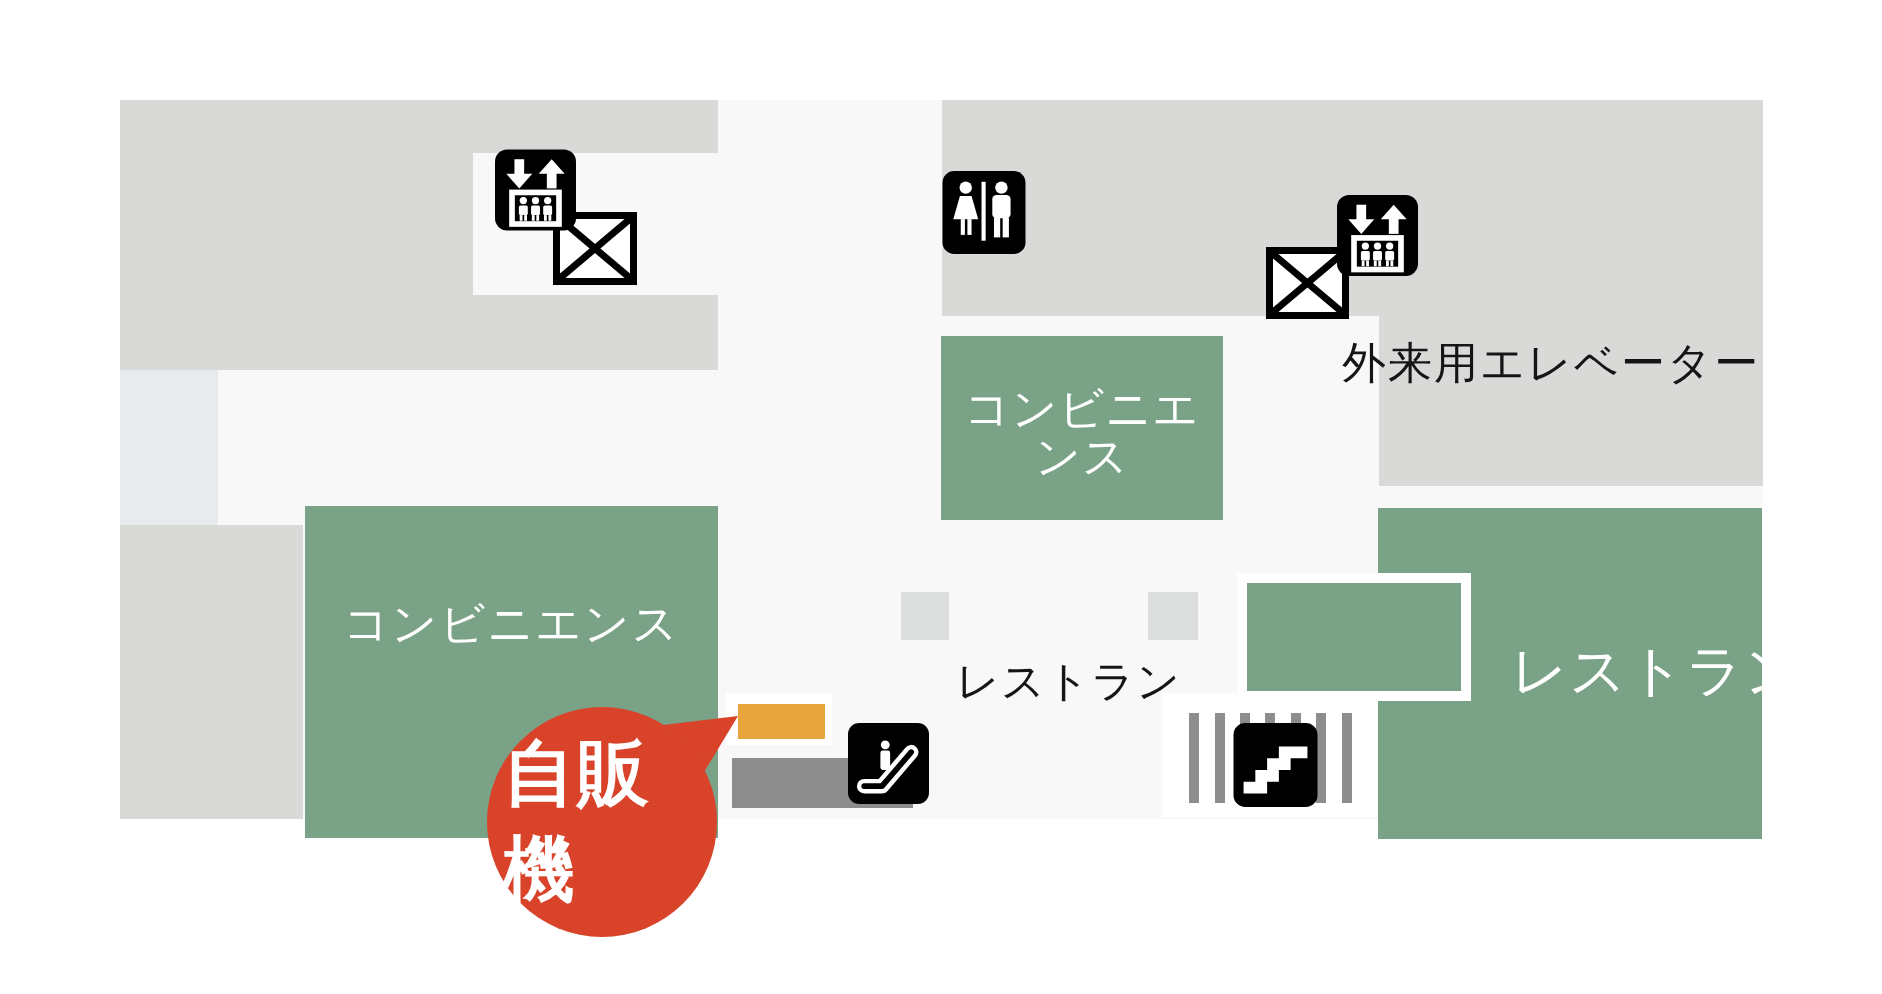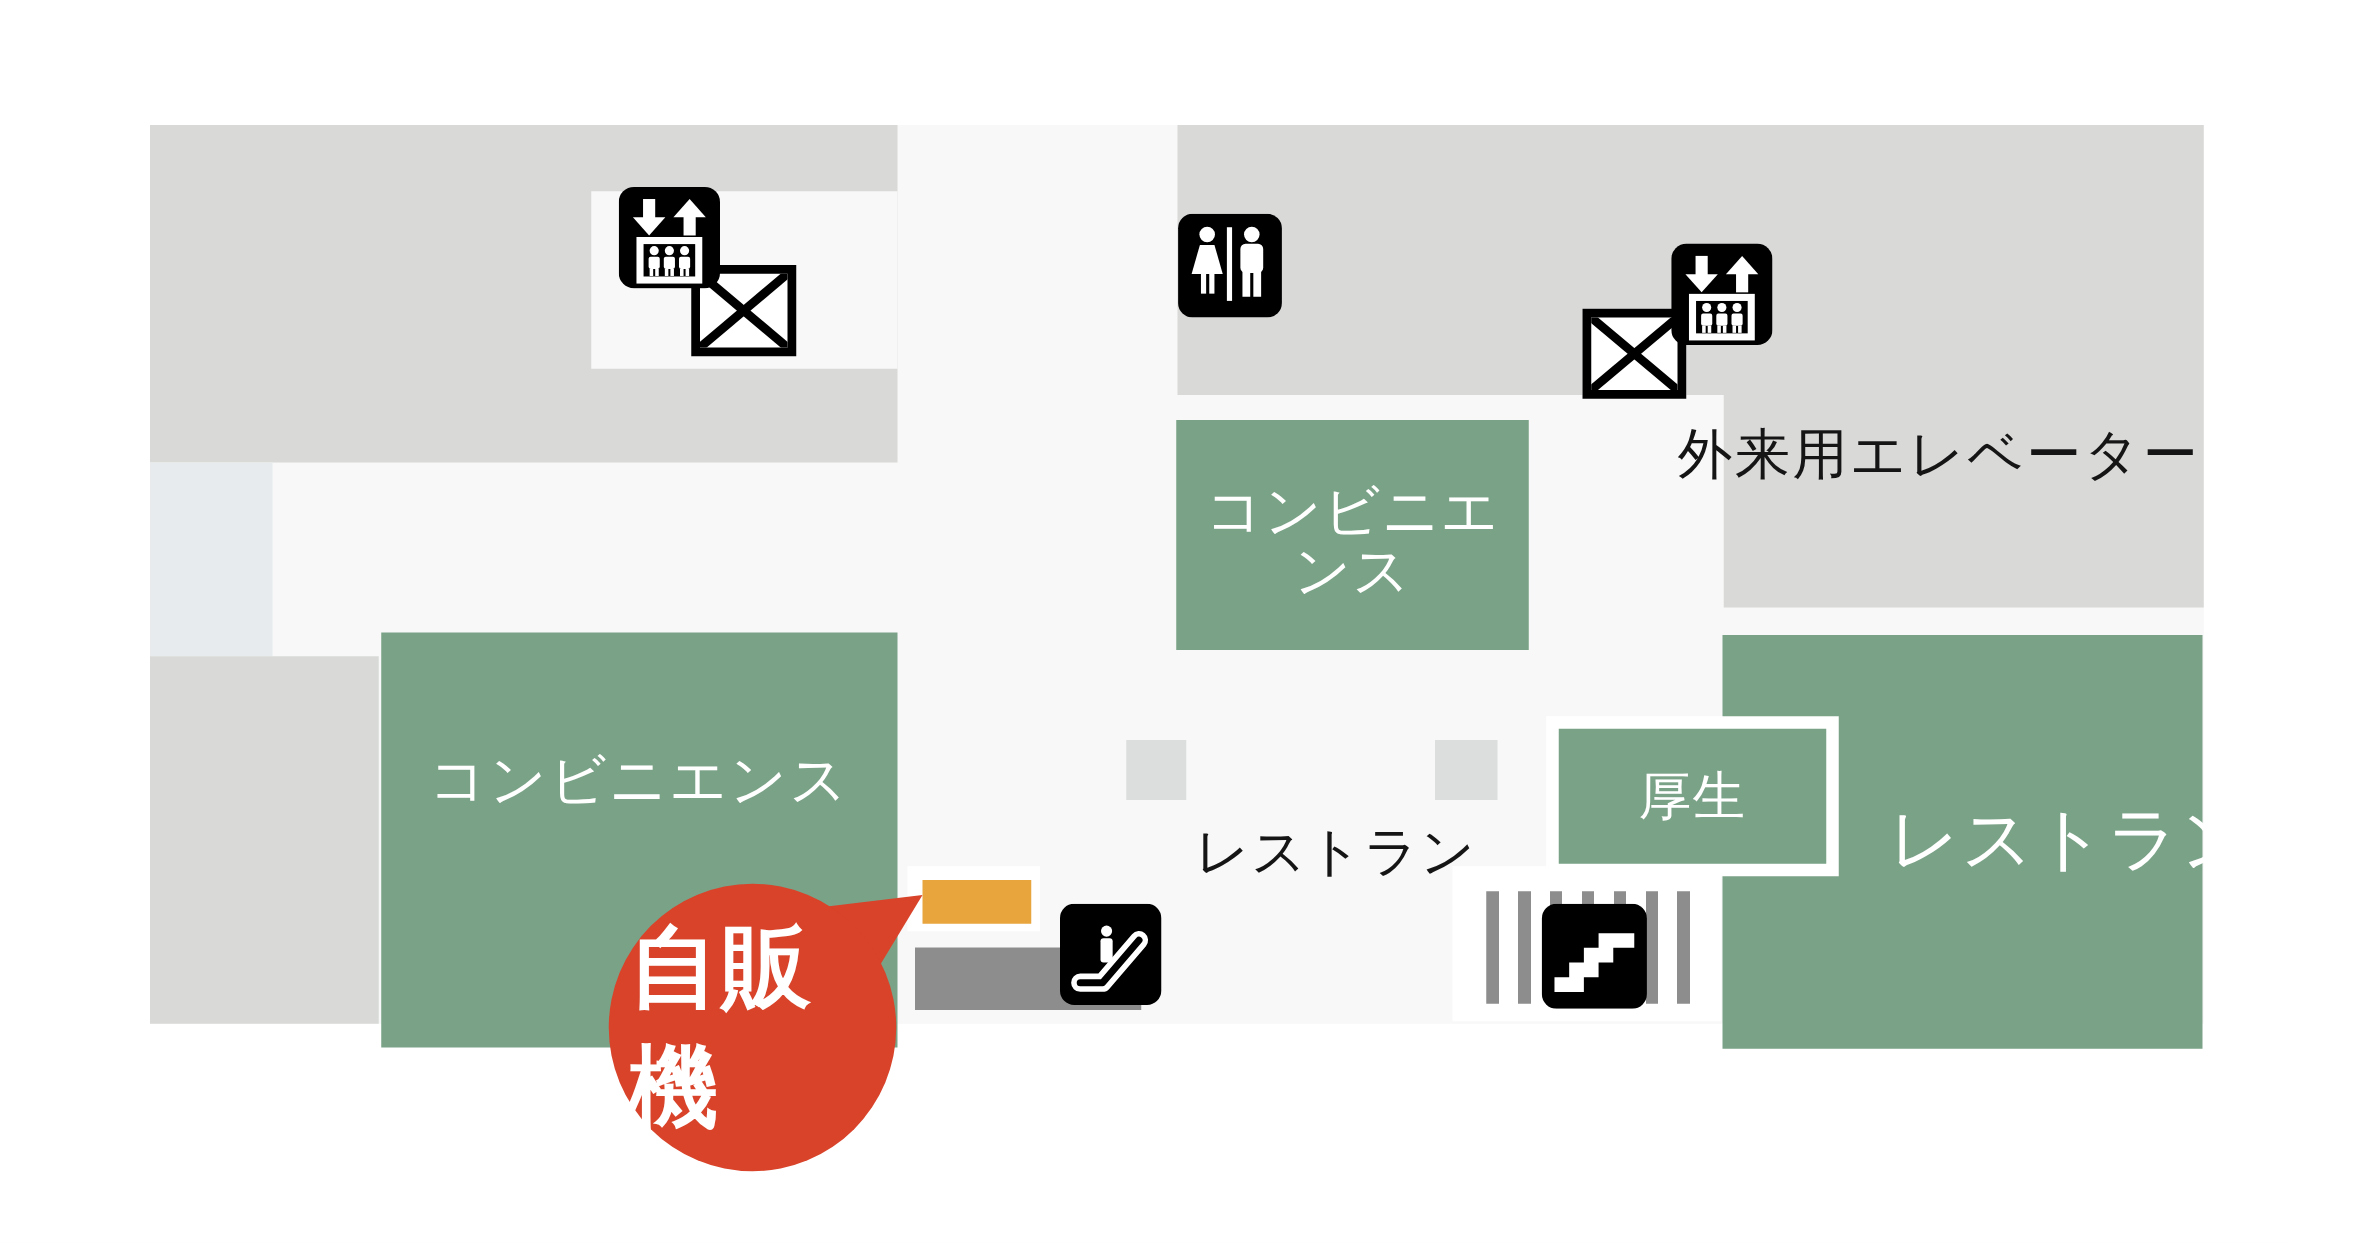--- a/index.html
+++ b/index.html
@@ -77,21 +77,20 @@
     <div class="abs green-text resto-label">レストラン</div>
   </div>
 
   <div class="abs pillar" style="left:901px;top:592px;"></div>
   <div class="abs pillar" style="left:1148px;top:592px;width:50px;"></div>
   <div class="abs jp-label" style="left:956px;top:653px;">レストラン</div>
 
   <div class="abs welfare-frame">
     <div class="abs welfare-green">
       <div class="green-text welfare-label">
-        <div>厚生</div>
       </div>
     </div>
   </div>
 
   <div class="abs stairs-zone"></div>
   <div class="abs stripes"></div>
   <span class="abs icon" style="left:1233px;top:723px;">
     <svg width="85" height="84" viewBox="0 0 100 100">
       <rect width="100" height="100" rx="14" fill="#000"></rect>
       <path fill="#fff" d="M12 84 L12 70 L26 70 L26 56 L40 56 L40 42 L54 42 L54 28 L88 28 L88 42 L68 42 L68 56 L54 56 L54 70 L40 70 L40 84 Z"></path>

